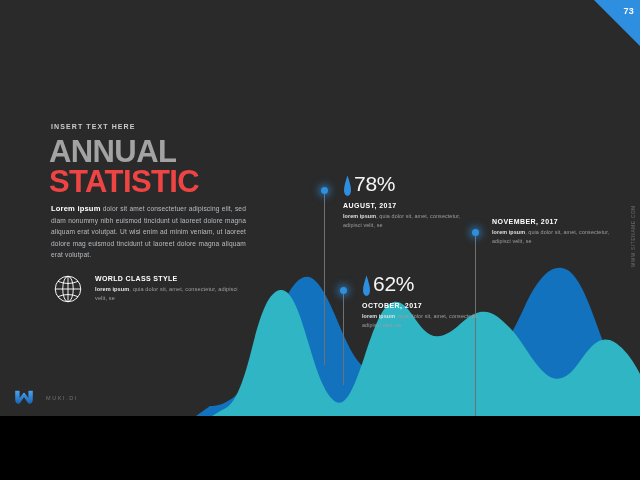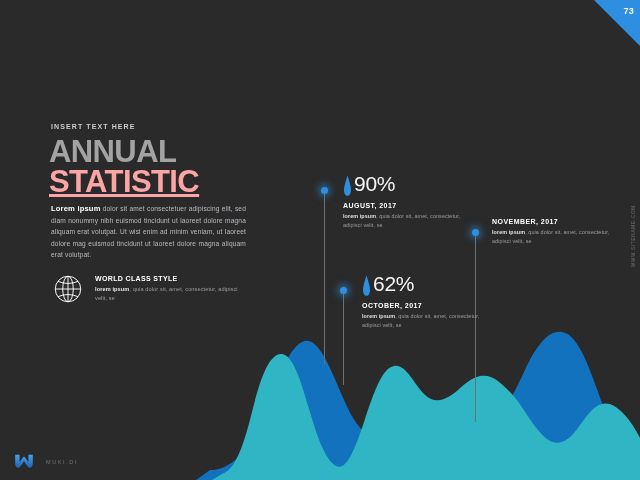--- a/index.html
+++ b/index.html
@@ -4,21 +4,21 @@
 <title>Annual Statistic Slide</title>
 <style>
   html, body {
     margin: 0;
     padding: 0;
     background: #000;
   }
   #slide {
     position: relative;
     width: 640px;
-    height: 480px;
+    height: 416px;
     overflow: hidden;
     background: #2a2a2a;
     font-family: "Liberation Sans", sans-serif;
     -webkit-font-smoothing: antialiased;
   }
 
   
   #corner-wrap {
     position: absolute;
     top: 0; right: 0;
@@ -271,21 +271,21 @@
          C 520,402 528,418 538,430
          C 548,442 556,446 566,440
          C 576,434 582,420 592,410
          C 602,400 612,402 622,412
          C 630,420 636,430 640,438
          L 640,480 Z"></path>
   </svg>
 
   <div id="eyebrow">INSERT TEXT HERE</div>
   <div id="title-1">ANNUAL</div>
-  <div id="title-2" style="color: #fca5a5; text-decoration: underline;">STATISTIC</div>
+  <div id="title-2" style="color: #ef4444;">STATISTIC</div>
 
   <div id="body-copy"><b>Lorem ipsum</b><span> dolor sit amet consectetuer adipiscing elit, sed diam nonummy nibh euismod tincidunt ut laoreet dolore magna aliquam erat volutpat. Ut wisi enim ad minim veniam, ut laoreet dolore mag euismod tincidunt ut laoreet dolore magna aliquam erat volutpat.</span></div>
 
   <div id="feature">
     <svg id="globe-icon" viewBox="0 0 40 40">
       <g fill="none" stroke="#ffffff" stroke-width="1.1">
         <circle cx="20" cy="20" r="15"></circle>
         <ellipse cx="20" cy="20" rx="6.2" ry="15"></ellipse>
         <line x1="5" y1="20" x2="35" y2="20"></line>
         <path d="M 8.2 11 Q 20 16 31.8 11"></path>
@@ -304,21 +304,21 @@
   <div class="leader" id="leader-oct"></div>
   <div class="leader-dot" id="dot-oct" style="background: rgb(46, 143, 224);"></div>
   <div class="leader" id="leader-nov"></div>
   <div class="leader-dot" id="dot-nov" style="background: rgb(46, 143, 224);"></div>
 
   <div class="callout" id="callout-aug">
     <div class="callout-head">
       <svg class="pin" viewBox="0 0 12 28">
         <path d="M6 0 C 9 9 10.6 15 10.6 19.5 C 10.6 24 8.6 27 6 27 C 3.4 27 1.4 24 1.4 19.5 C 1.4 15 3 9 6 0 Z" fill="#2e8fe0"></path>
       </svg>
-      <div class="callout-pct">90%</div>
+      <div class="callout-pct">78%</div>
     </div>
     <div class="callout-month">AUGUST, 2017</div>
     <div class="callout-desc"><b>lorem ipsum</b><span>, quia dolor sit, amet, consectetur, adipisci velit, se</span></div>
   </div>
 
   <div class="callout" id="callout-oct">
     <div class="callout-head">
       <svg class="pin" viewBox="0 0 12 28">
         <path d="M6 0 C 9 9 10.6 15 10.6 19.5 C 10.6 24 8.6 27 6 27 C 3.4 27 1.4 24 1.4 19.5 C 1.4 15 3 9 6 0 Z" fill="#2e8fe0"></path>
       </svg>

